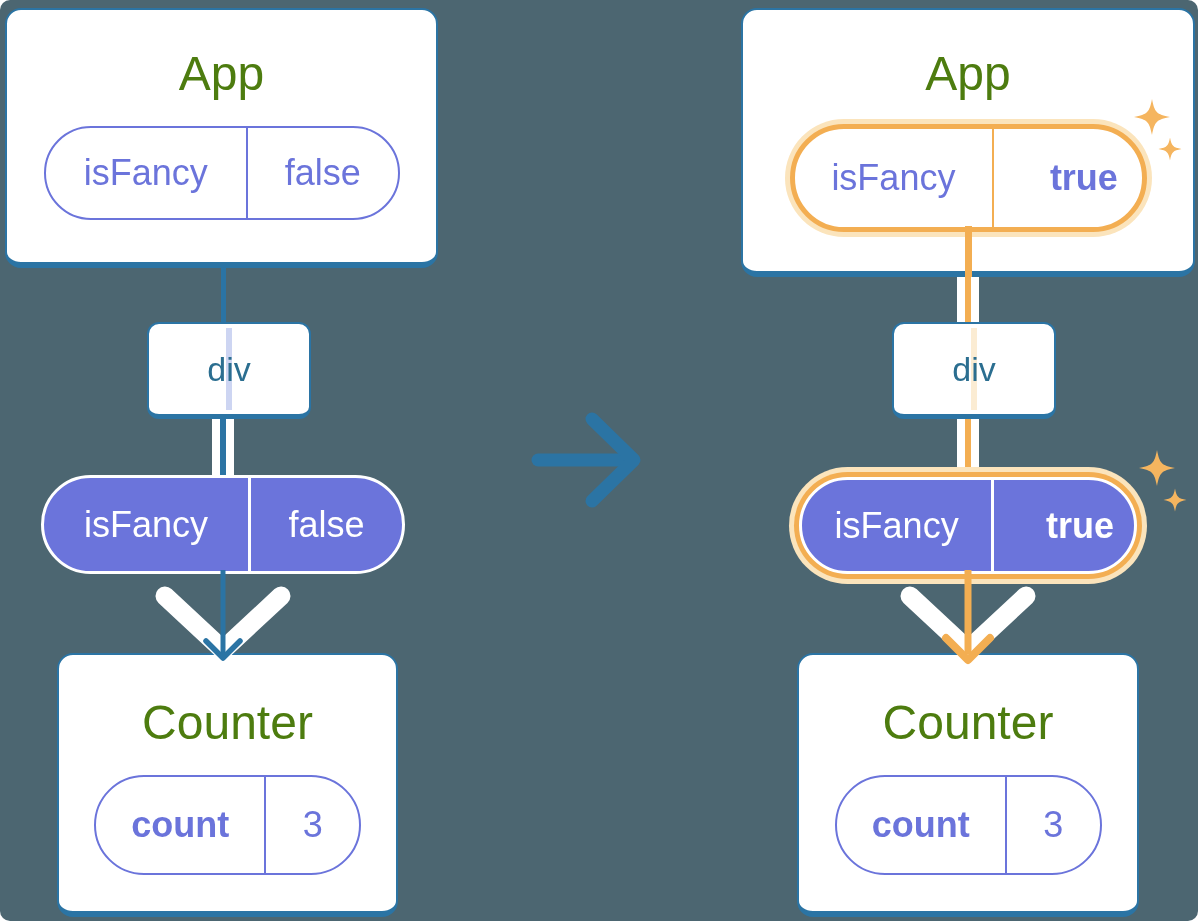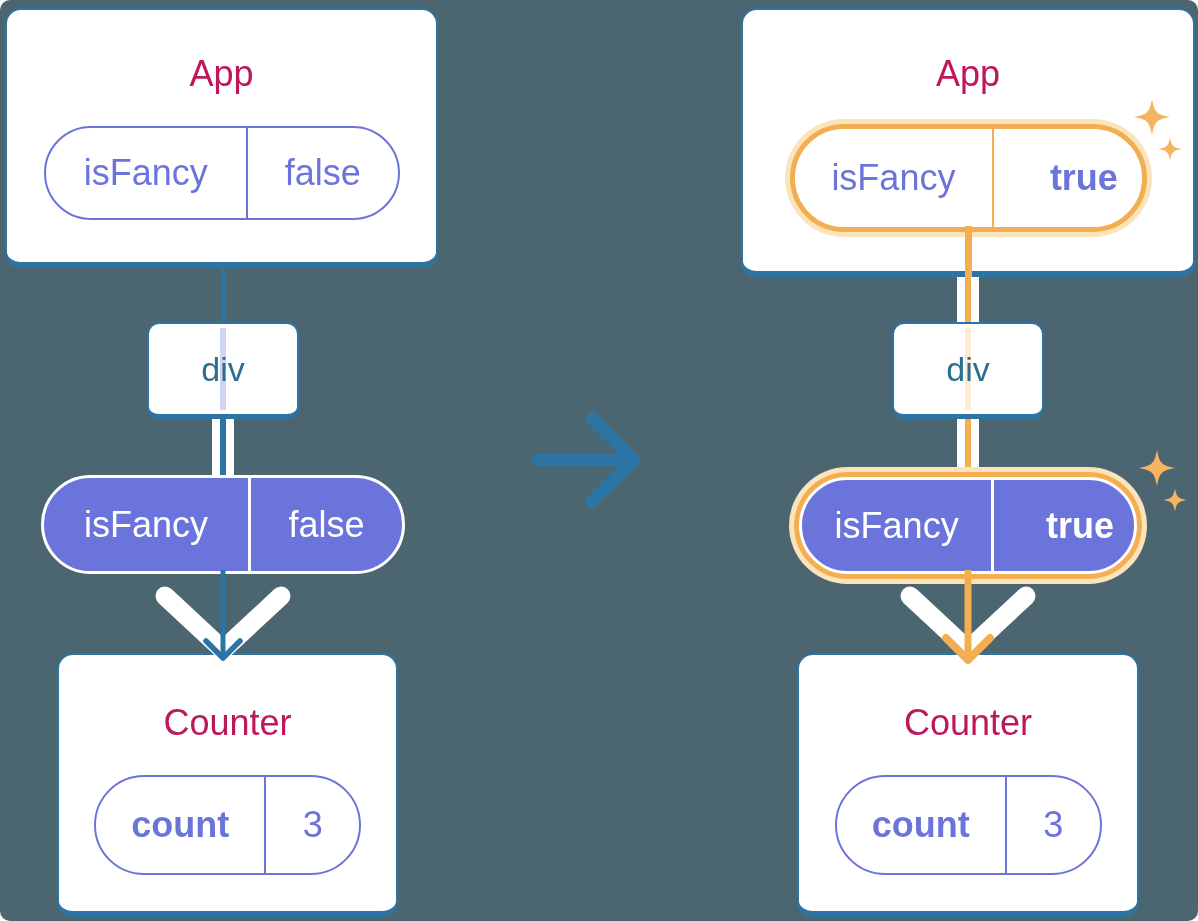--- a/index.html
+++ b/index.html
@@ -7,21 +7,21 @@
     position:relative;width:1198px;height:921px;background:#4C6671;
     border-radius:10px;overflow:hidden;
     font-family:"Liberation Sans", sans-serif;
   }
   
   .card{
     position:absolute;background:#fff;box-sizing:border-box;
     border:2.5px solid #2B74A4;border-bottom-width:6px;border-radius:16px;
     display:flex;flex-direction:column;align-items:center;z-index:1;
   }
-  .card-title{font-size:36px;font-weight:500;color:#be185d;line-height:40px;}
+  .card-title{font-size:48px;font-weight:500;color:#4d7c0f;line-height:40px;}
   
   .pill{
     display:flex;align-items:stretch;box-sizing:border-box;border-radius:999px;
     font-size:36px;font-weight:500;overflow:hidden;
   }
   .pill .cell{display:flex;align-items:center;justify-content:center;}
   .cell-a{flex:0 0 57%;text-align:right;}
   .cell-b{flex:1 1 auto;}
   .counter-pill .cell-a{flex:0 0 64%;font-weight:bold;}
   .pill-outline{border:2.5px solid #6B74DB;color:#6B74DB;background:#fff;}
@@ -29,21 +29,21 @@
   .pill-outline.divider-orange .cell-b{border-left:2.5px solid #F3AE52;}
   .pill-solid{
     position:absolute;background:#6B74DB;border:3px solid #fff;color:#fff;z-index:3;
   }
   .pill-solid .cell-b{border-left:3px solid #fff;}
   .ring-orange{border:5px solid #F3AE52;box-shadow:0 0 0 5px #FBE4BC;z-index:3;}
   .pill-solid.fancy{box-shadow:0 0 0 5px #F3AE52,0 0 0 10px #FBE4BC;}
   .bold-val{font-weight:700;padding-left:32px;}
   
   .div-box{
-    position:absolute;width:152px;height:97px;background:#fff;box-sizing:border-box;
+    position:absolute;width:164px;height:97px;background:#fff;box-sizing:border-box;
     border:2.5px solid #2B74A4;border-bottom-width:5px;border-radius:12px;
     display:flex;align-items:center;justify-content:center;
     font-size:34px;font-weight:500;color:#2B6E90;z-index:1;
   }
   .div-core{position:absolute;left:50%;top:4px;bottom:4px;width:6px;margin-left:-3px;}
   .faint-purple{background:#CDD5F2;}
   .faint-orange{background:#FBECD3;}
   .div-label{position:relative;z-index:1;}
   
   .vline{position:absolute;}

